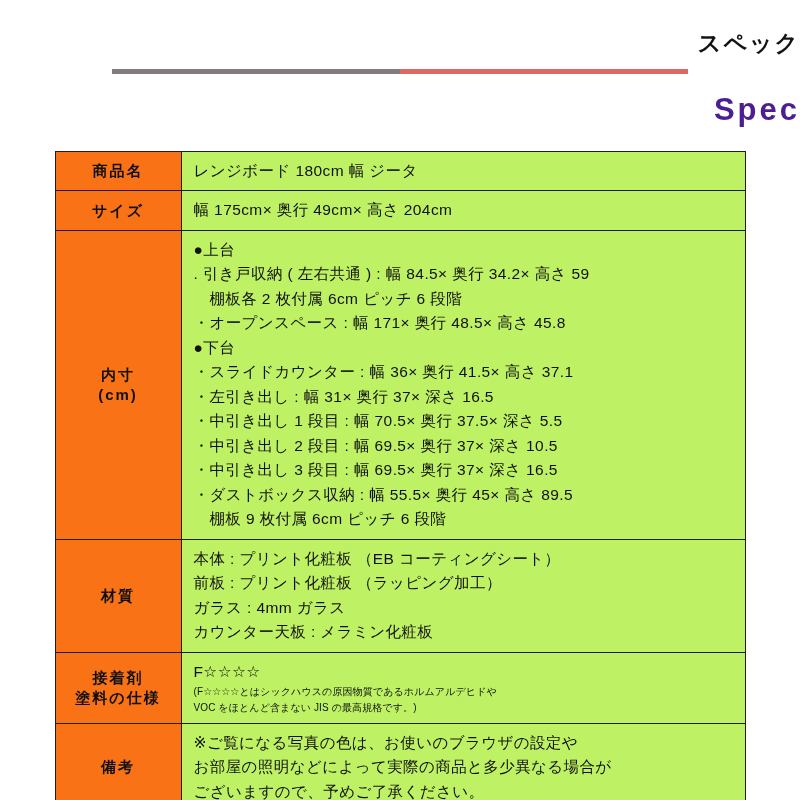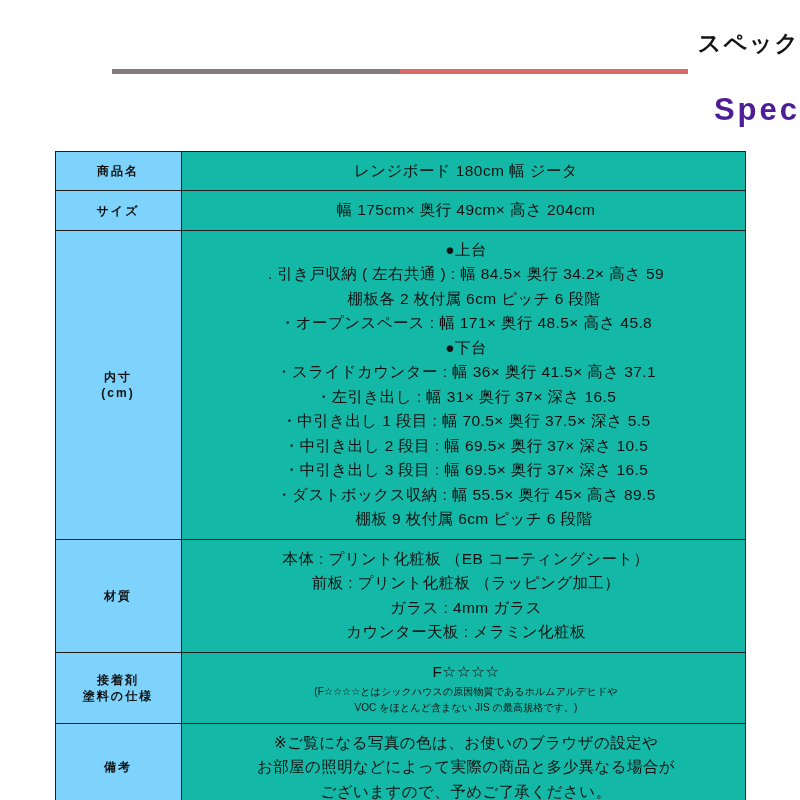--- a/index.html
+++ b/index.html
@@ -68,32 +68,32 @@
     table-layout: fixed;
     border: 1px solid #1d1d1d;
   }
   table.spec-table th,
   table.spec-table td {
     border: 1px solid #1d1d1d;
     vertical-align: middle;
   }
   table.spec-table th.spec-label {
     width: 121px;
-    background: #7dd3fc;
+    background: #f97316;
     text-align: center;
-    font-size: 12px;
+    font-size: 15px;
     font-weight: bold;
     letter-spacing: 2px;
     line-height: 1.35;
     color: #111111;
     padding: 6px 2px;
   }
   table.spec-table td.spec-value {
-    background: #14b8a6;
-    text-align: center;
+    background: #bef264;
+    text-align: left;
     font-size: 15.5px;
     line-height: 1.58;
     letter-spacing: 0.4px;
     color: #111111;
     padding: 7px 6px 7px 12px;
   }
   .value-line {
     white-space: pre;
   }
   .value-line.small {

